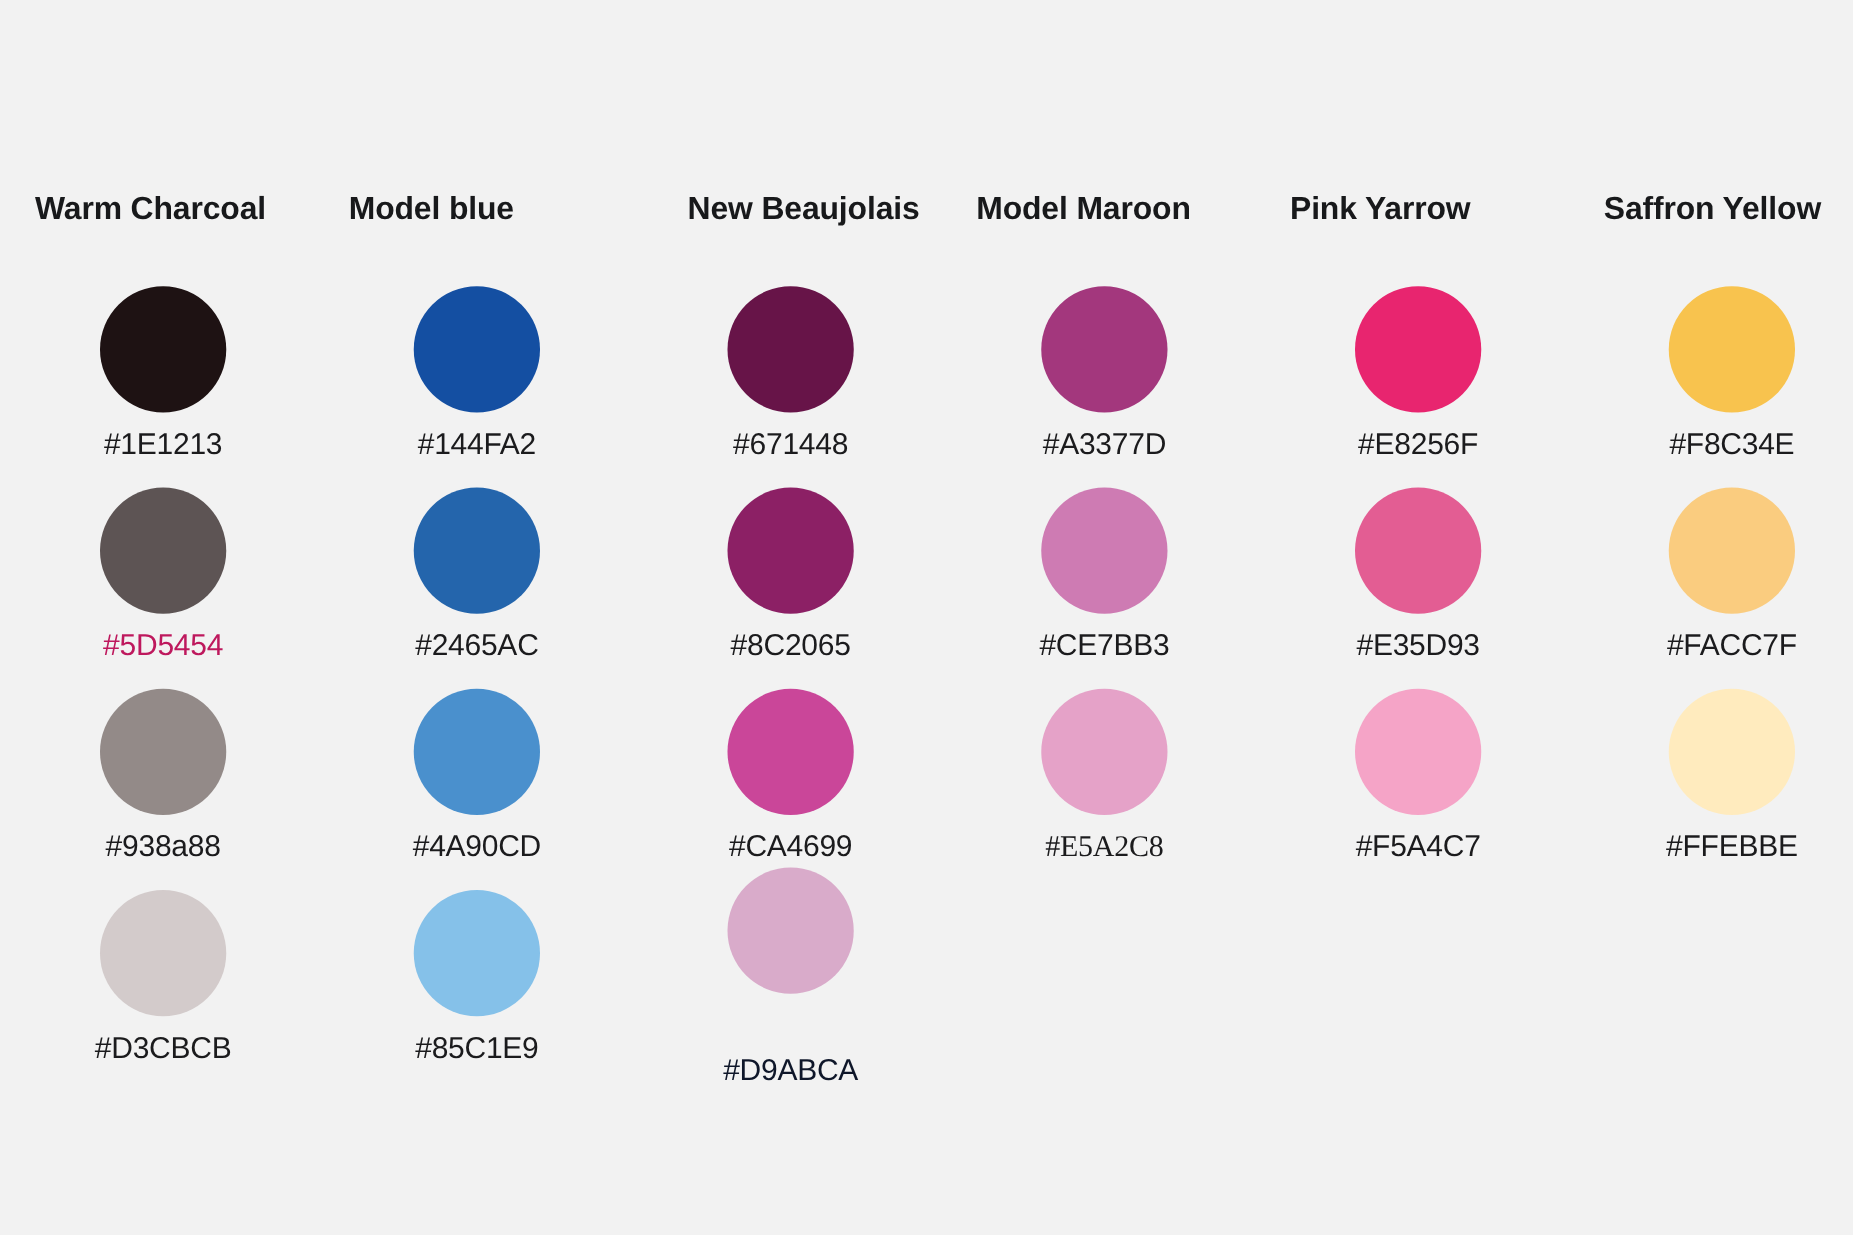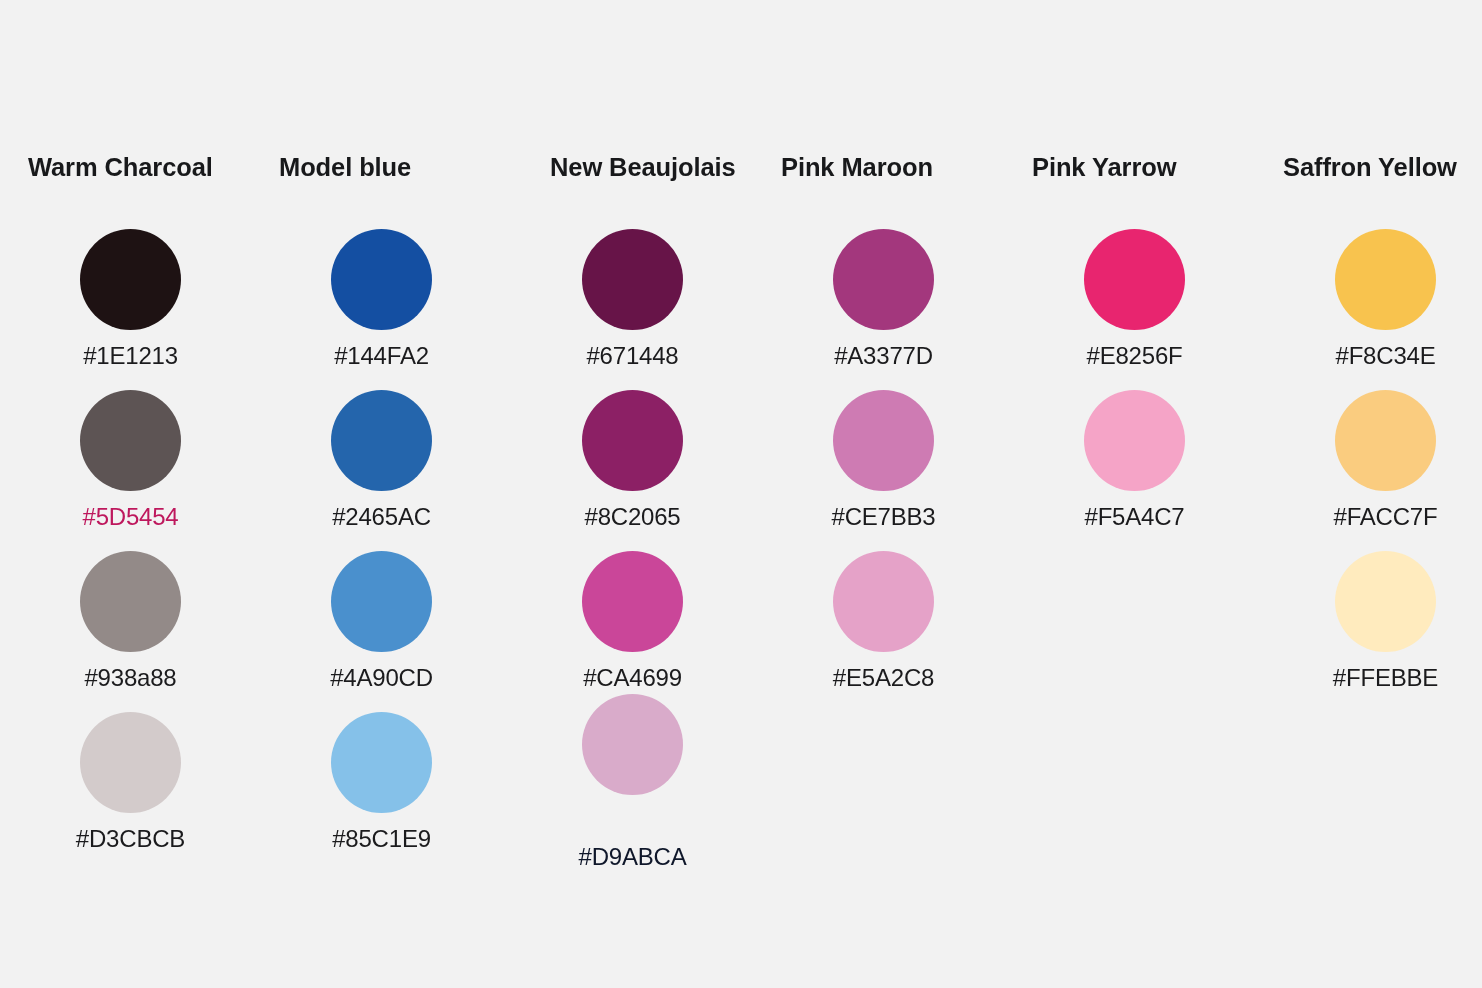--- a/index.html
+++ b/index.html
@@ -150,44 +150,48 @@
             <div class="swatch-dot" style="background: rgb(202, 70, 153);"></div>
             <div class="swatch-hex" style="color: rgb(27, 27, 29);">#CA4699</div>
           </div>
           <div class="swatch-cell">
             <div class="swatch-dot" style="background: rgb(217, 171, 202);"></div>
             <div class="swatch-hex" style="color: #0f172a; margin-top: 48px;">#D9ABCA</div>
           </div>
         </div>
       </div>
       <div class="palette-column">
-        <div class="column-title" style="color: rgb(24, 25, 27);">Pink Maroon</div>
+        <div class="column-title" style="color: rgb(24, 25, 27);">Model Maroon</div>
         <div class="swatch-stack">
           <div class="swatch-cell">
             <div class="swatch-dot" style="background: rgb(163, 55, 125);"></div>
             <div class="swatch-hex" style="color: rgb(27, 27, 29);">#A3377D</div>
           </div>
           <div class="swatch-cell">
             <div class="swatch-dot" style="background: rgb(206, 123, 179);"></div>
             <div class="swatch-hex" style="color: rgb(27, 27, 29);">#CE7BB3</div>
           </div>
           <div class="swatch-cell">
             <div class="swatch-dot" style="background: rgb(229, 162, 200);"></div>
-            <div class="swatch-hex" style="color: rgb(27, 27, 29);">#E5A2C8</div>
+            <div class="swatch-hex" style="color: rgb(27, 27, 29); font-family: Liberation Serif, serif;">#E5A2C8</div>
           </div>
         </div>
       </div>
       <div class="palette-column">
         <div class="column-title" style="color: rgb(24, 25, 27);">Pink Yarrow</div>
         <div class="swatch-stack">
           <div class="swatch-cell">
             <div class="swatch-dot" style="background: rgb(232, 37, 111);"></div>
             <div class="swatch-hex" style="color: rgb(27, 27, 29);">#E8256F</div>
           </div>
           <div class="swatch-cell">
+            <div class="swatch-dot" style="background: rgb(227, 93, 147);"></div>
+            <div class="swatch-hex" style="color: rgb(27, 27, 29);">#E35D93</div>
+          </div>
+          <div class="swatch-cell">
             <div class="swatch-dot" style="background: rgb(245, 164, 199);"></div>
             <div class="swatch-hex" style="color: rgb(27, 27, 29);">#F5A4C7</div>
           </div>
         </div>
       </div>
       <div class="palette-column">
         <div class="column-title" style="color: rgb(24, 25, 27);">Saffron Yellow</div>
         <div class="swatch-stack">
           <div class="swatch-cell">
             <div class="swatch-dot" style="background: rgb(248, 195, 78);"></div>

